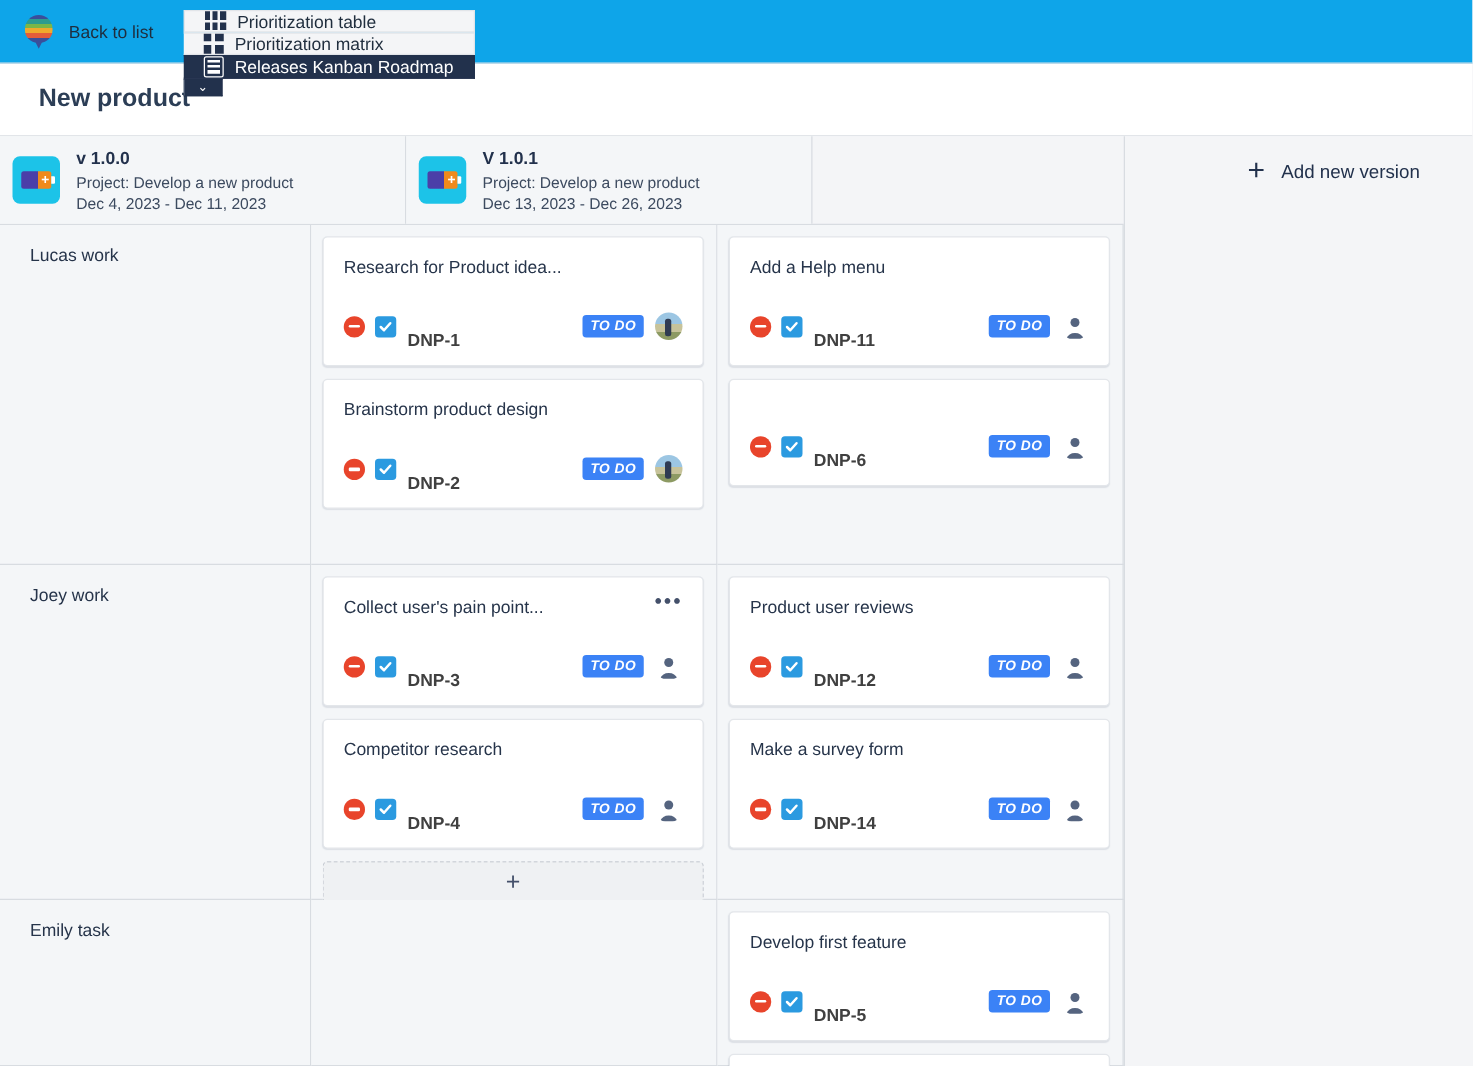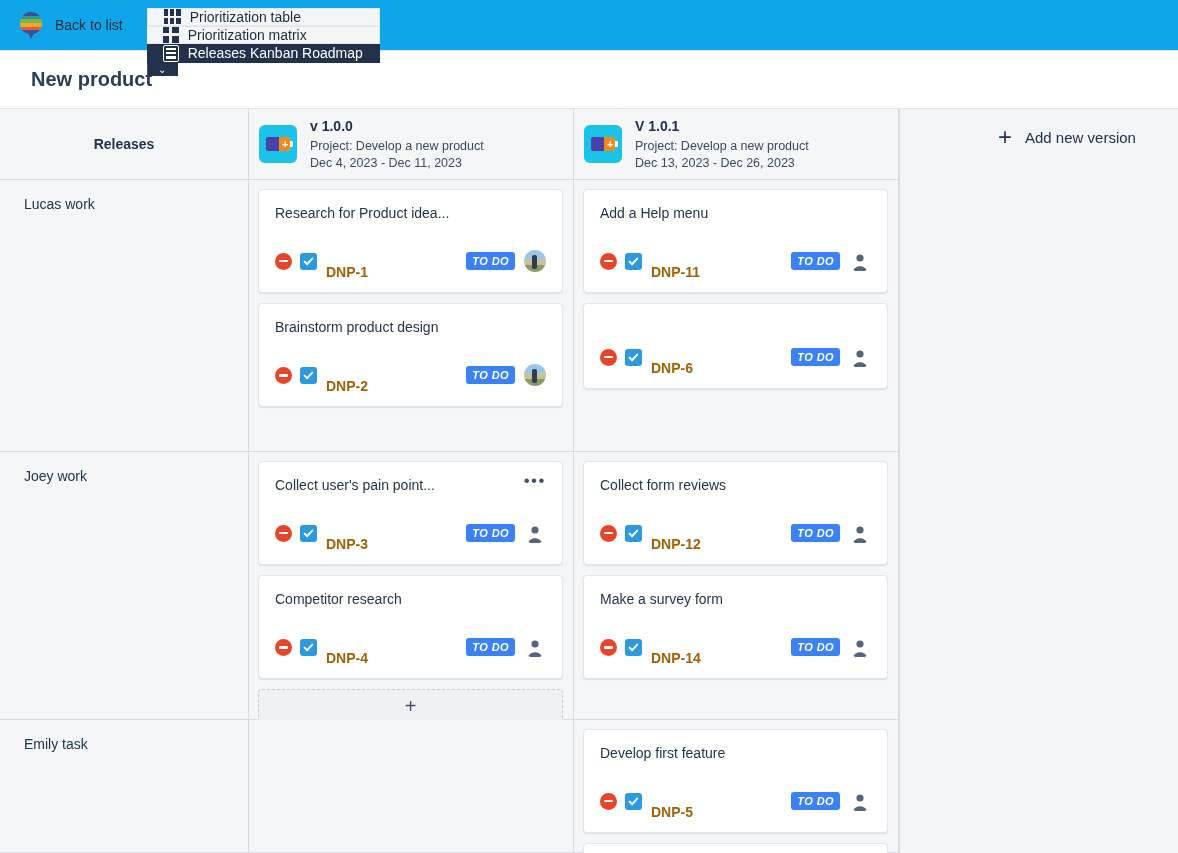--- a/index.html
+++ b/index.html
@@ -186,21 +186,21 @@
     flex: 0 0 17px;
   }
   .ic-blocker i { width: 9px; height: 2.6px; background: #fff; display: block; border-radius:1px;}
   .ic-task {
     width: 17px; height: 17px; border-radius: 3px; background: #2b9ae0;
     display: flex; align-items: center; justify-content: center;
     margin-left: 8px; flex: 0 0 17px;
   }
   .ic-task svg { display:block; }
   .issue-key {
-    font-size: 14px; font-weight: bold; color: #a16207;
+    font-size: 14px; font-weight: bold; color: #404040;
     margin-left: 9px; cursor: pointer; text-decoration: none; margin-top: 22px;
   }
   .spacer { flex: 1 1 auto; }
   .badge {
     background: #3b82f6; color: #fff;
     font-size: 11px; font-weight: bold; letter-spacing: .4px;
     padding: 3px 6px; border-radius: 3px;
     white-space: nowrap;
     font-style: italic;
   }
@@ -282,21 +282,20 @@
 </div>
 
 <div class="title-bar">
   <div class="page-title">New product</div>
 </div>
 
 <div class="board">
   <div class="grid">
 
     <div class="row head">
-      <div class="cell-head-lane">Releases</div>
 
       <div class="cell-head-rel">
         <div class="rel-icon">
           <div class="body"></div>
             <div class="plus">+</div>
         </div>
         <div class="rel-meta">
           <div class="rel-name">v 1.0.0</div>
           <div class="rel-sub">Project: Develop a new product</div>
           <div class="rel-sub">Dec 4, 2023 - Dec 11, 2023</div>
@@ -469,21 +468,21 @@
             </span>
           </div>
         </div>
 
         <div class="add-card">+</div>
       </div>
 
       <div class="cell-col" style="height:268px">
         <div class="card">
           <div class="card-top">
-            <div class="card-title">Collect form reviews</div>
+            <div class="card-title">Product user reviews</div>
           </div>
           <div class="card-bot">
             <span class="ic-blocker">
                 <i></i>
               </span>
             <span class="ic-task">
               <svg width="11" height="11" viewBox="0 0 11 11">
                   <path d="M1.6 5.6 L4.2 8.2 L9.2 2.6" stroke="#fff" stroke-width="2" fill="none" stroke-linecap="round" stroke-linejoin="round"></path>
                 </svg>
             </span>

